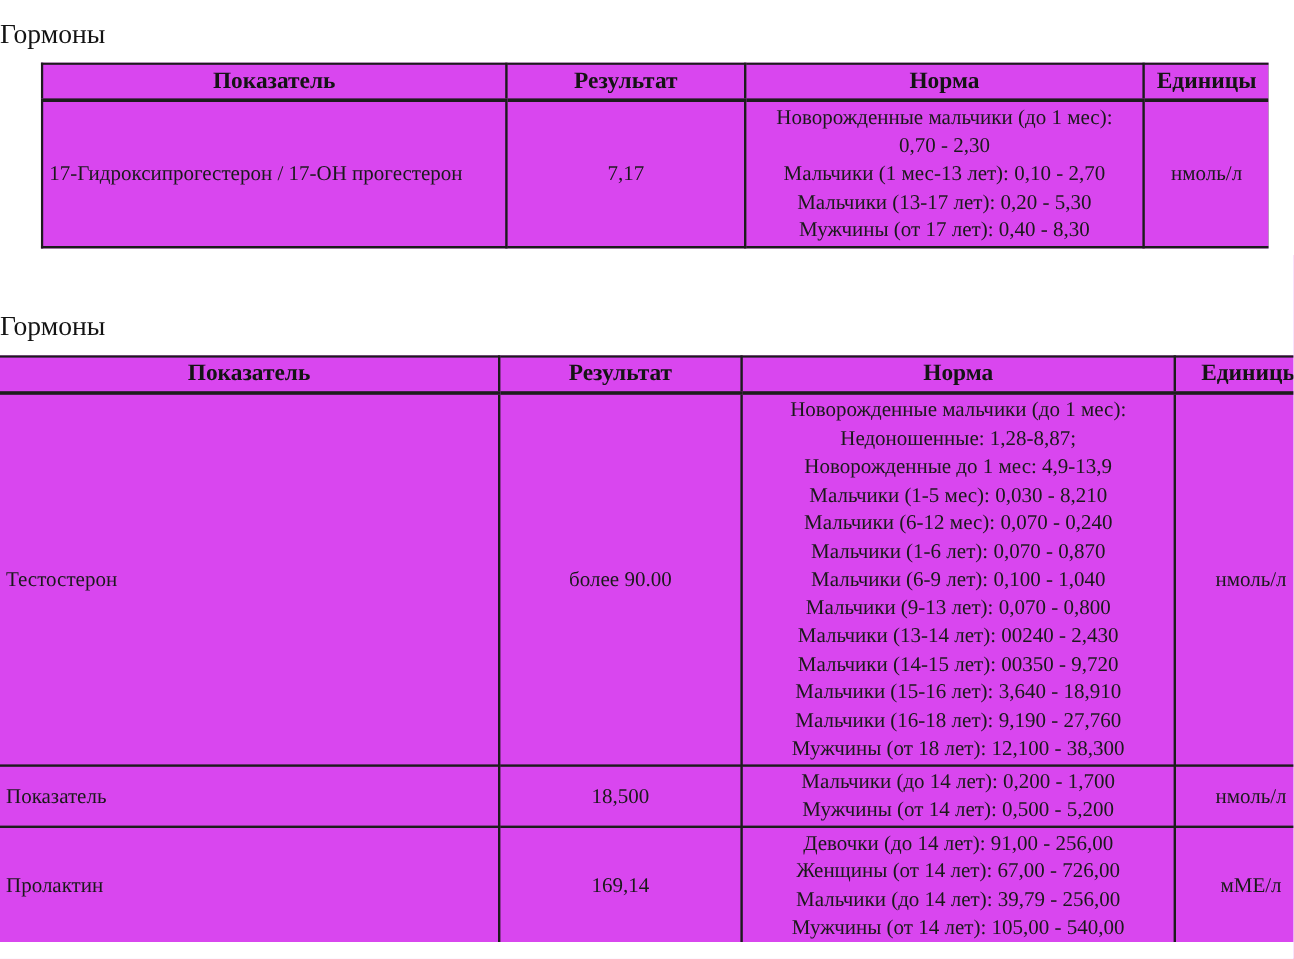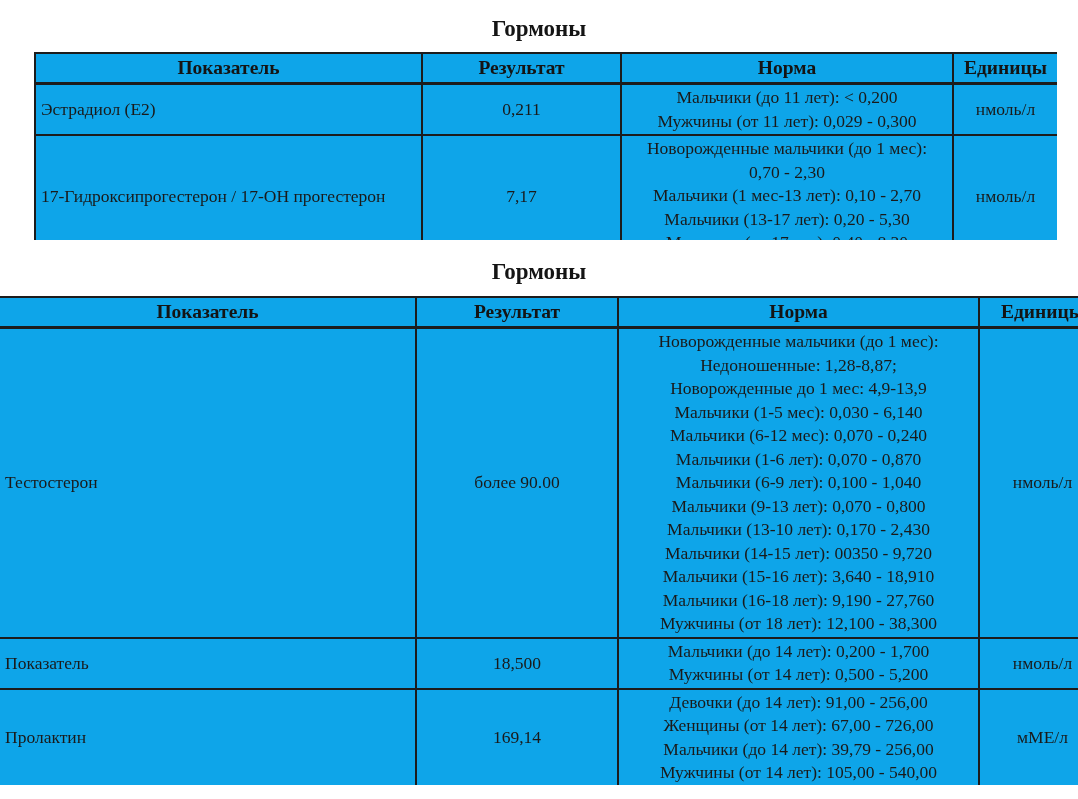--- a/index.html
+++ b/index.html
@@ -9,23 +9,22 @@
   }
   body {
     width: 1078px;
     height: 799px;
     overflow: hidden;
     font-family: "Liberation Serif", "DejaVu Serif", serif;
     color: #1a1a1a;
   }
   .doc-title {
     margin: 0;
-    text-align: center;
     font-size: 23px;
-    font-weight: bold;
+    font-weight: normal;
     line-height: 30px;
     color: #141414;
   }
   #title-1 { margin-top: 14px; }
   #title-2 { margin-top: 17px; }
 
   .clip {
     position: relative;
     overflow: hidden;
   }
@@ -39,21 +38,21 @@
     margin-top: 9px;
     width: 1078px;
     height: 489px;
   }
 
   table.lab {
     border-collapse: collapse;
     table-layout: fixed;
     font-size: 17.5px;
     color: #1a1a1a;
-    background: #0ea5e9;
+    background: #d946ef;
   }
   #t1 { width: 1023px; }
   #t2 {
     position: absolute;
     left: -2px;
     top: 0;
     width: 1107px;
   }
   table.lab th, table.lab td {
     border: 2px solid #1c1c1c;
@@ -112,29 +111,20 @@
       <thead>
             <tr>
               <th>Показатель</th>
               <th>Результат</th>
               <th>Норма</th>
               <th>Единицы</th>
             </tr>
           </thead>
           <tbody>
             <tr>
-              <td class="c-ind">Эстрадиол (Е2)</td>
-              <td class="c-res">0,211</td>
-              <td class="c-norm">
-                <div>Мальчики (до 11 лет): &lt; 0,200</div>
-                <div>Мужчины (от 11 лет): 0,029 - 0,300</div>
-              </td>
-              <td class="c-units">нмоль/л</td>
-            </tr>
-            <tr>
               <td class="c-ind">17-Гидроксипрогестерон / 17-ОН прогестерон</td>
               <td class="c-res">7,17</td>
               <td class="c-norm">
                 <div>Новорожденные мальчики (до 1 мес):</div>
                 <div>0,70 - 2,30</div>
                 <div>Мальчики (1 мес-13 лет): 0,10 - 2,70</div>
                 <div>Мальчики (13-17 лет): 0,20 - 5,30</div>
                 <div>Мужчины (от 17 лет): 0,40 - 8,30</div>
               </td>
               <td class="c-units">нмоль/л</td>
@@ -163,26 +153,26 @@
             </tr>
           </thead>
           <tbody>
             <tr>
               <td class="c-ind">Тестостерон</td>
               <td class="c-res">более 90.00</td>
               <td class="c-norm">
                 <div>Новорожденные мальчики (до 1 мес):</div>
                 <div>Недоношенные: 1,28-8,87;</div>
                 <div>Новорожденные до 1 мес: 4,9-13,9</div>
-                <div>Мальчики (1-5 мес): 0,030 - 6,140</div>
+                <div>Мальчики (1-5 мес): 0,030 - 8,210</div>
                 <div>Мальчики (6-12 мес): 0,070 - 0,240</div>
                 <div>Мальчики (1-6 лет): 0,070 - 0,870</div>
                 <div>Мальчики (6-9 лет): 0,100 - 1,040</div>
                 <div>Мальчики (9-13 лет): 0,070 - 0,800</div>
-                <div>Мальчики (13-10 лет): 0,170 - 2,430</div>
+                <div>Мальчики (13-14 лет): 00240 - 2,430</div>
                 <div>Мальчики (14-15 лет): 00350 - 9,720</div>
                 <div>Мальчики (15-16 лет): 3,640 - 18,910</div>
                 <div>Мальчики (16-18 лет): 9,190 - 27,760</div>
                 <div>Мужчины (от 18 лет): 12,100 - 38,300</div>
               </td>
               <td class="c-units">нмоль/л</td>
             </tr>
             <tr>
               <td class="c-ind">Показатель</td>
               <td class="c-res">18,500</td>

